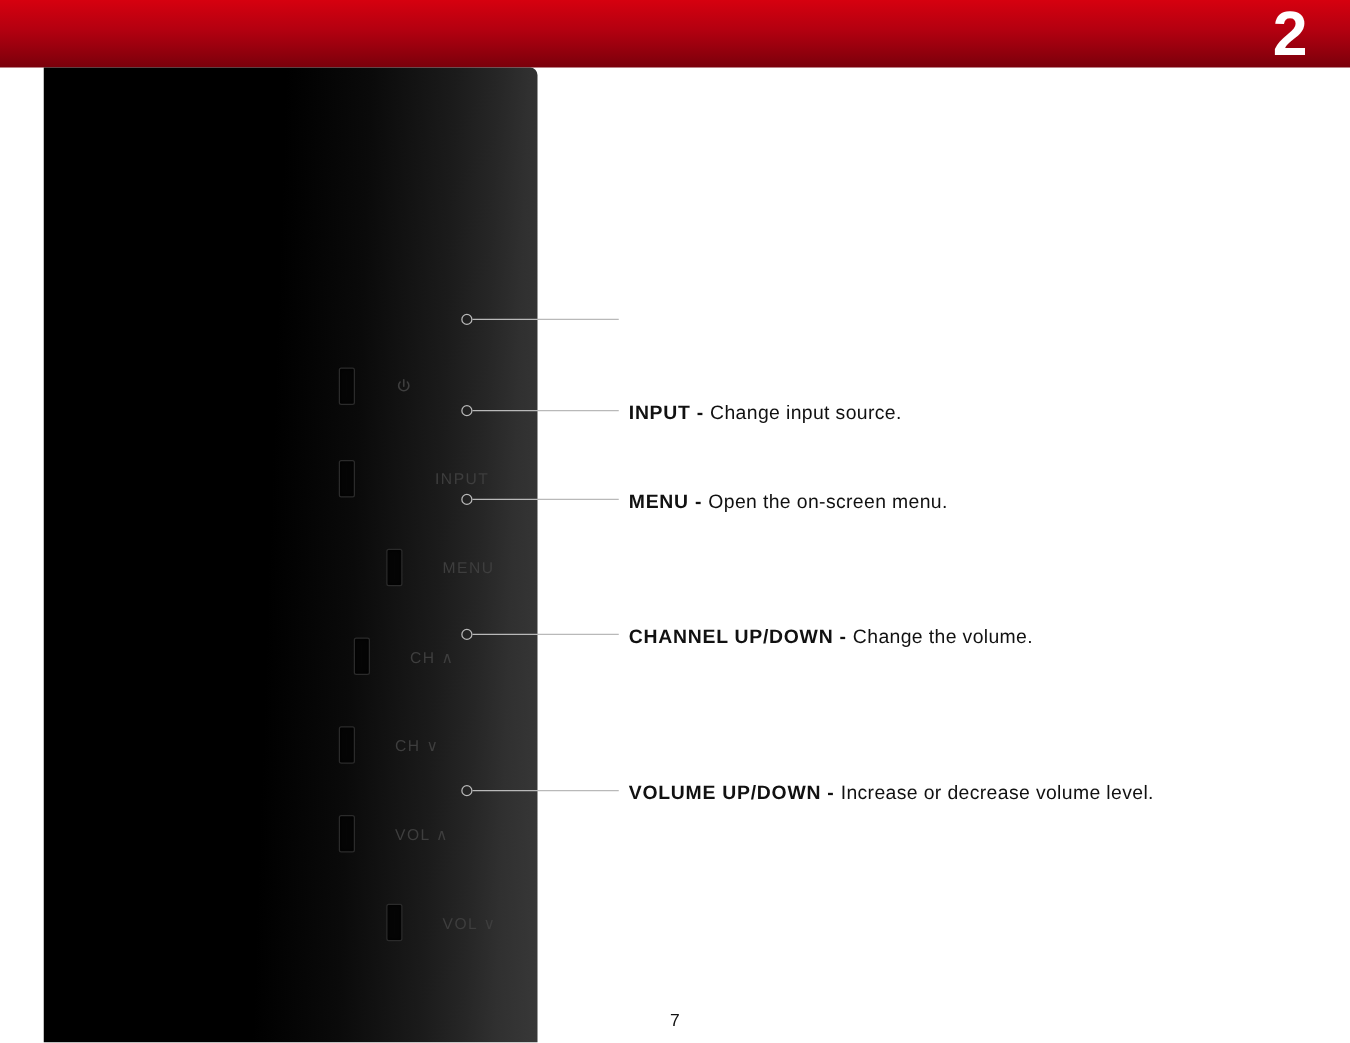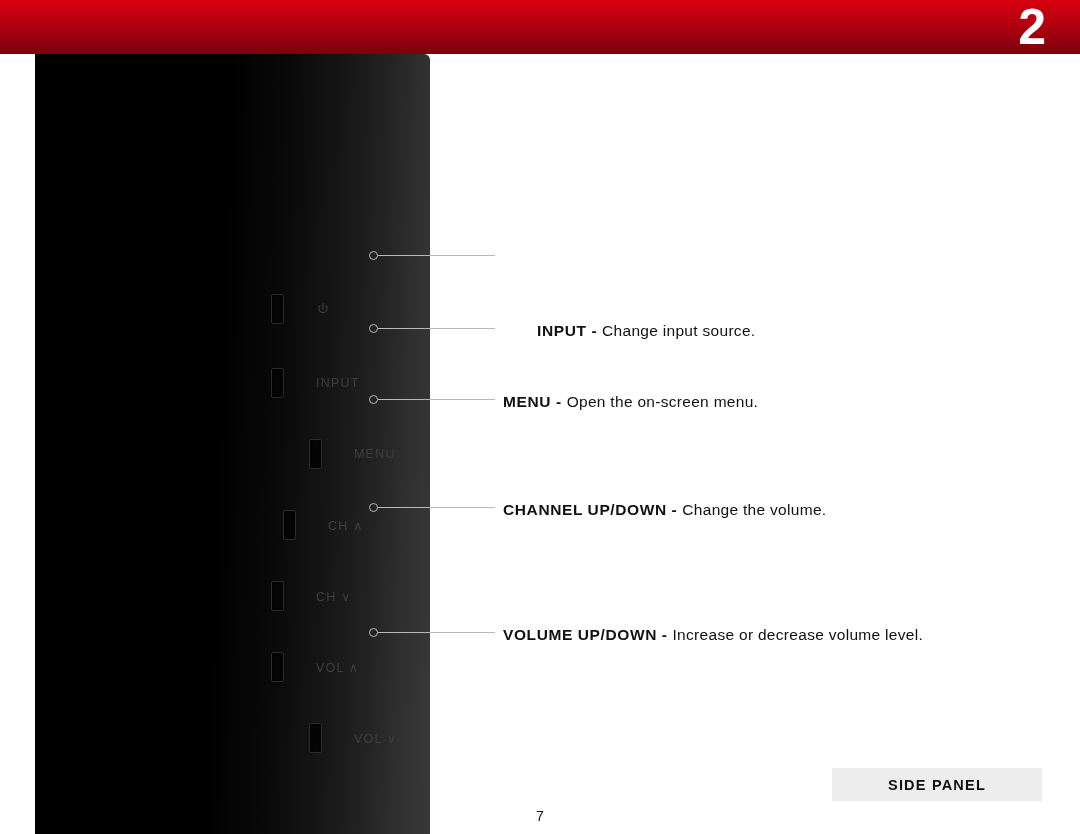--- a/index.html
+++ b/index.html
@@ -22,37 +22,37 @@
   .btn-slot { width: 13px; height: 30px; border: 1px solid #2b2b2b; background: #050505;
               border-radius: 2px; box-shadow: inset 0 0 4px #000; }
   .btn-label { margin-left: 32px; color: #3e3e3e; font-size: 12.5px; letter-spacing: 1.2px;
                font-weight: 400; white-space: pre; }
 
   .power-ico { margin-left: 32px; color: #3e3e3e; }
   .power-ico svg { width: 14px; height: 14px; display: block; }
 
   
   .r-power { top: 240px; }
-  .r-input { top: 314px; }
+  .r-input { top: 314px; gap: 32px; }
   .r-menu  { top: 385px; padding-left: 38px; }
   .r-chu   { top: 456px; padding-left: 12px; }
   .r-chd   { top: 527px; }
   .r-vlu   { top: 598px; }
   .r-vld   { top: 669px; padding-left: 38px; }
 
   
   .leader { position: absolute; height: 1px; background: #b9b9b9; }
   .dot { position: absolute; width: 9px; height: 9px; border-radius: 50%; border: 1px solid #b9b9b9; background: transparent; }
 
   
   .desc { position: absolute; left: 503px; font-size: 15.5px; color: #111; letter-spacing: 0.3px; }
   .desc b { font-weight: 700; letter-spacing: 0.6px; }
 
   .d1 { top: 249px; }
-  .d2 { top: 322px; margin-left: 34px; }
+  .d2 { top: 322px; }
   .d3 { top: 393px; }
   .d4 { top: 501px; }
   .d5 { top: 626px; }
 
   
   .tab { position: absolute; right: 38px; bottom: 33px; width: 210px; height: 33px;
          background: #ededed; color: #111; font-size: 14.5px; font-weight: 700; letter-spacing: 1.2px;
          display: flex; align-items: center; justify-content: center; }
 
   .pagenum { position: absolute; left: 0; width: 1080px; bottom: 10px; text-align: center;
@@ -131,16 +131,15 @@
   <div class="desc d3">
     <b>MENU - </b><span>Open the on-screen menu.</span>
   </div>
   <div class="desc d4">
     <b>CHANNEL UP/DOWN - </b><span>Change the volume.</span>
   </div>
   <div class="desc d5">
     <b>VOLUME UP/DOWN - </b><span>Increase or decrease volume level.</span>
   </div>
 
-  <div class="tab">SIDE PANEL</div>
 
   <div class="pagenum">7</div>
 </div>
 
 </body></html>

